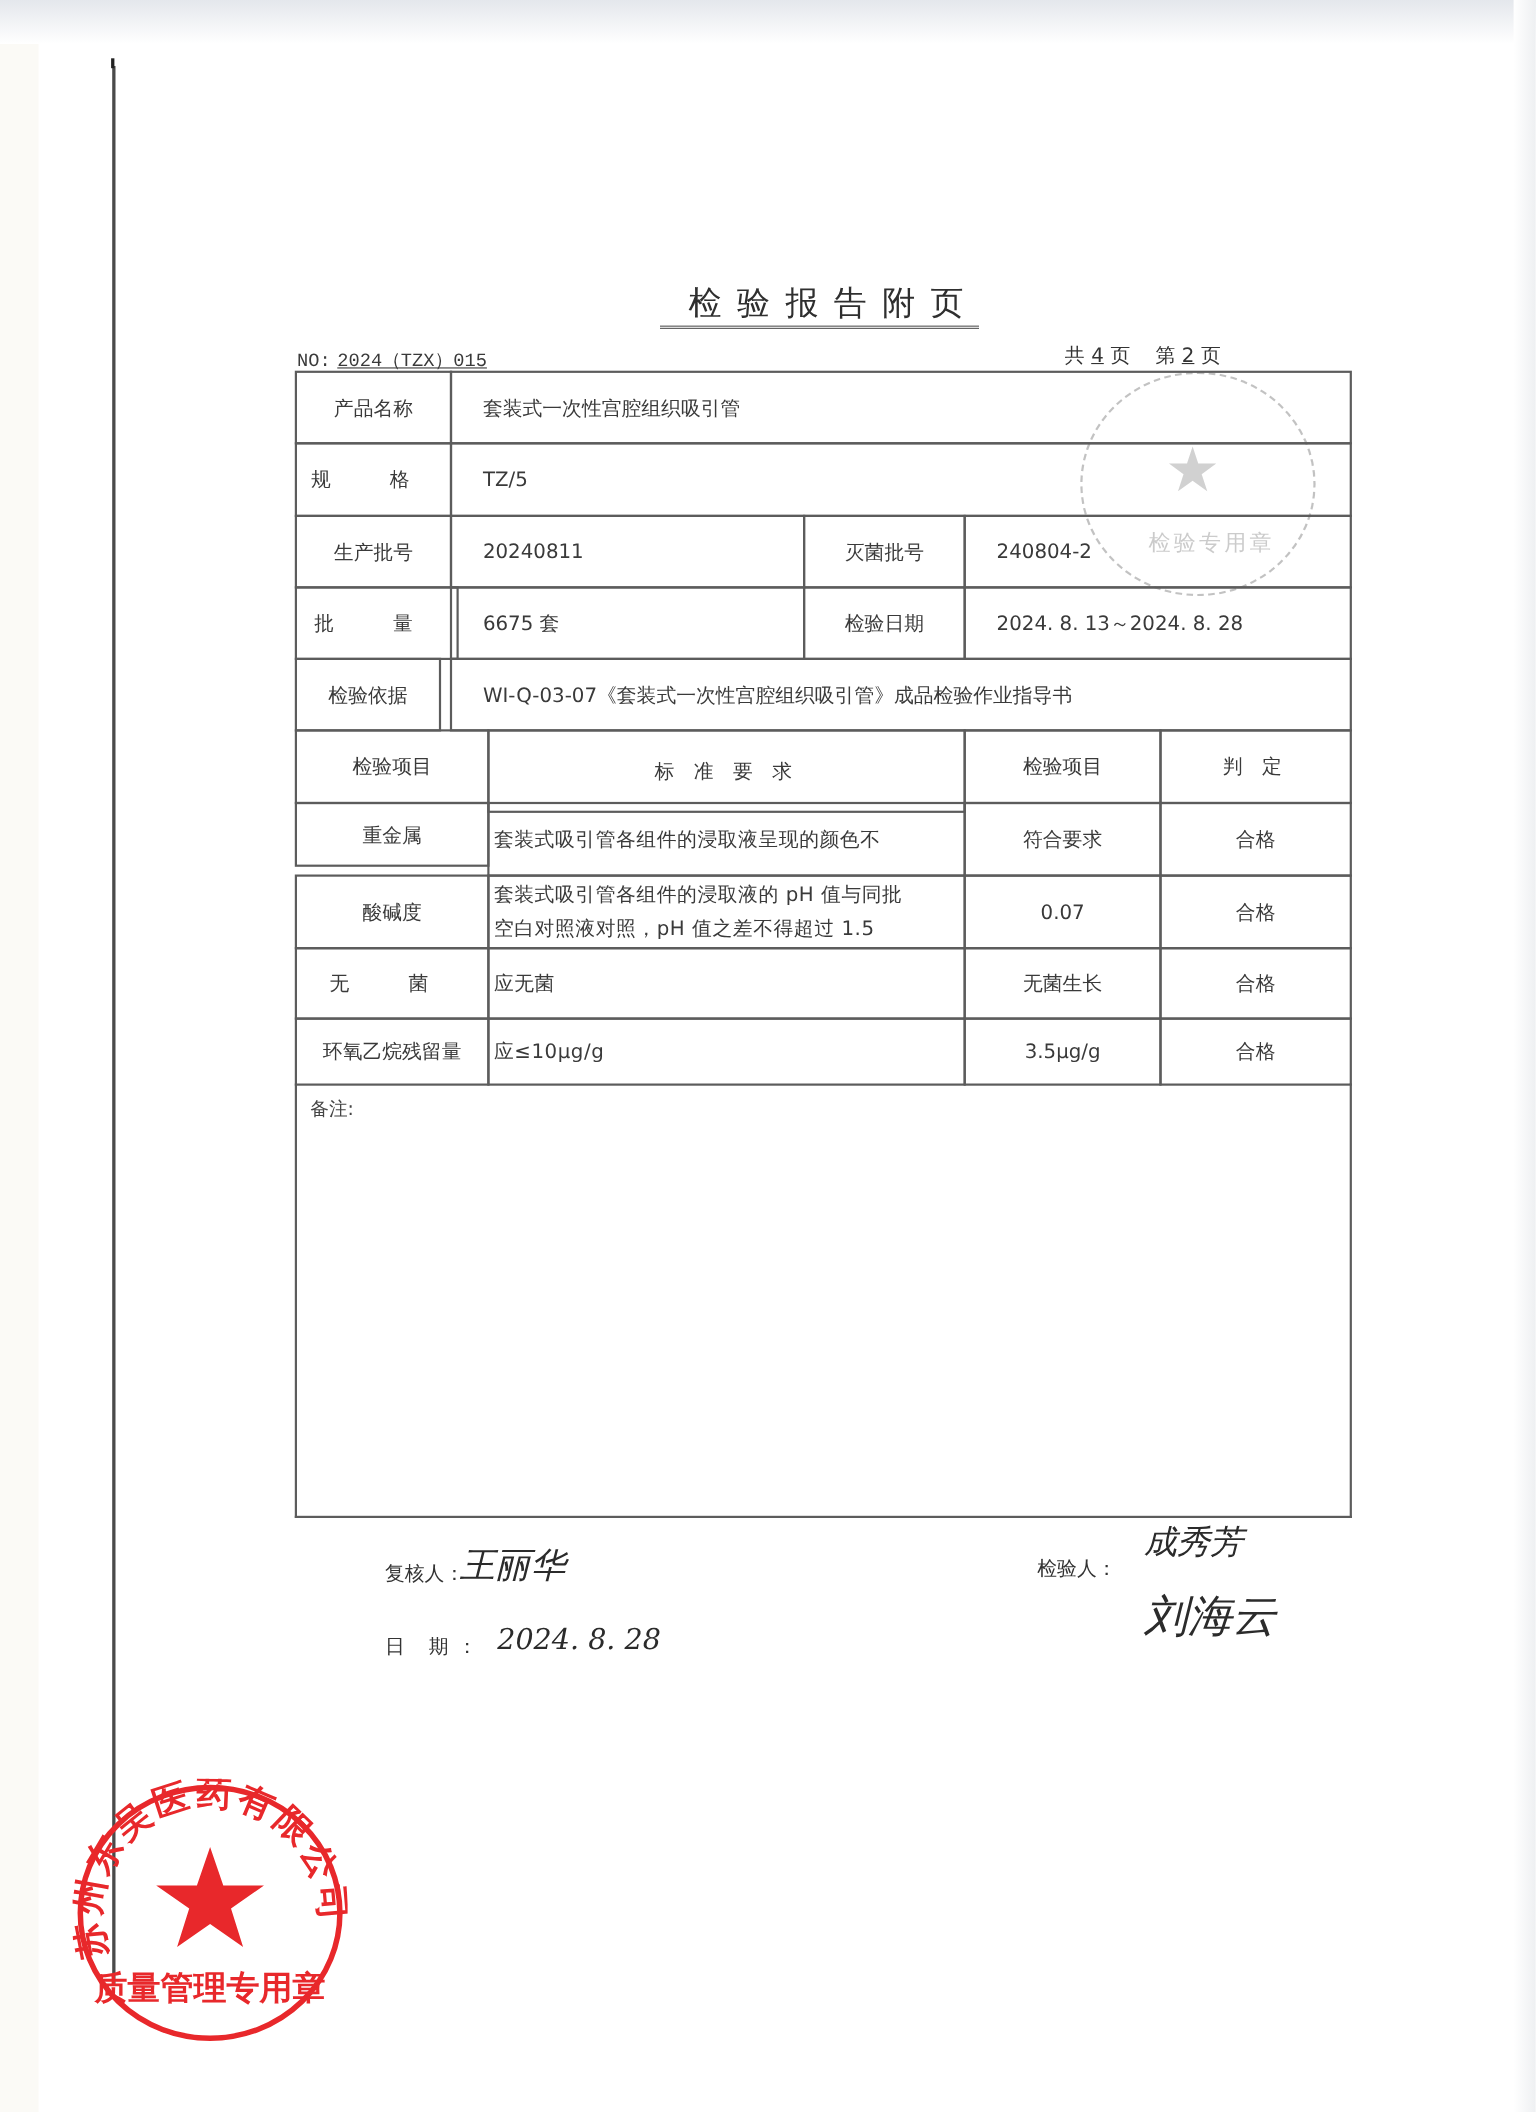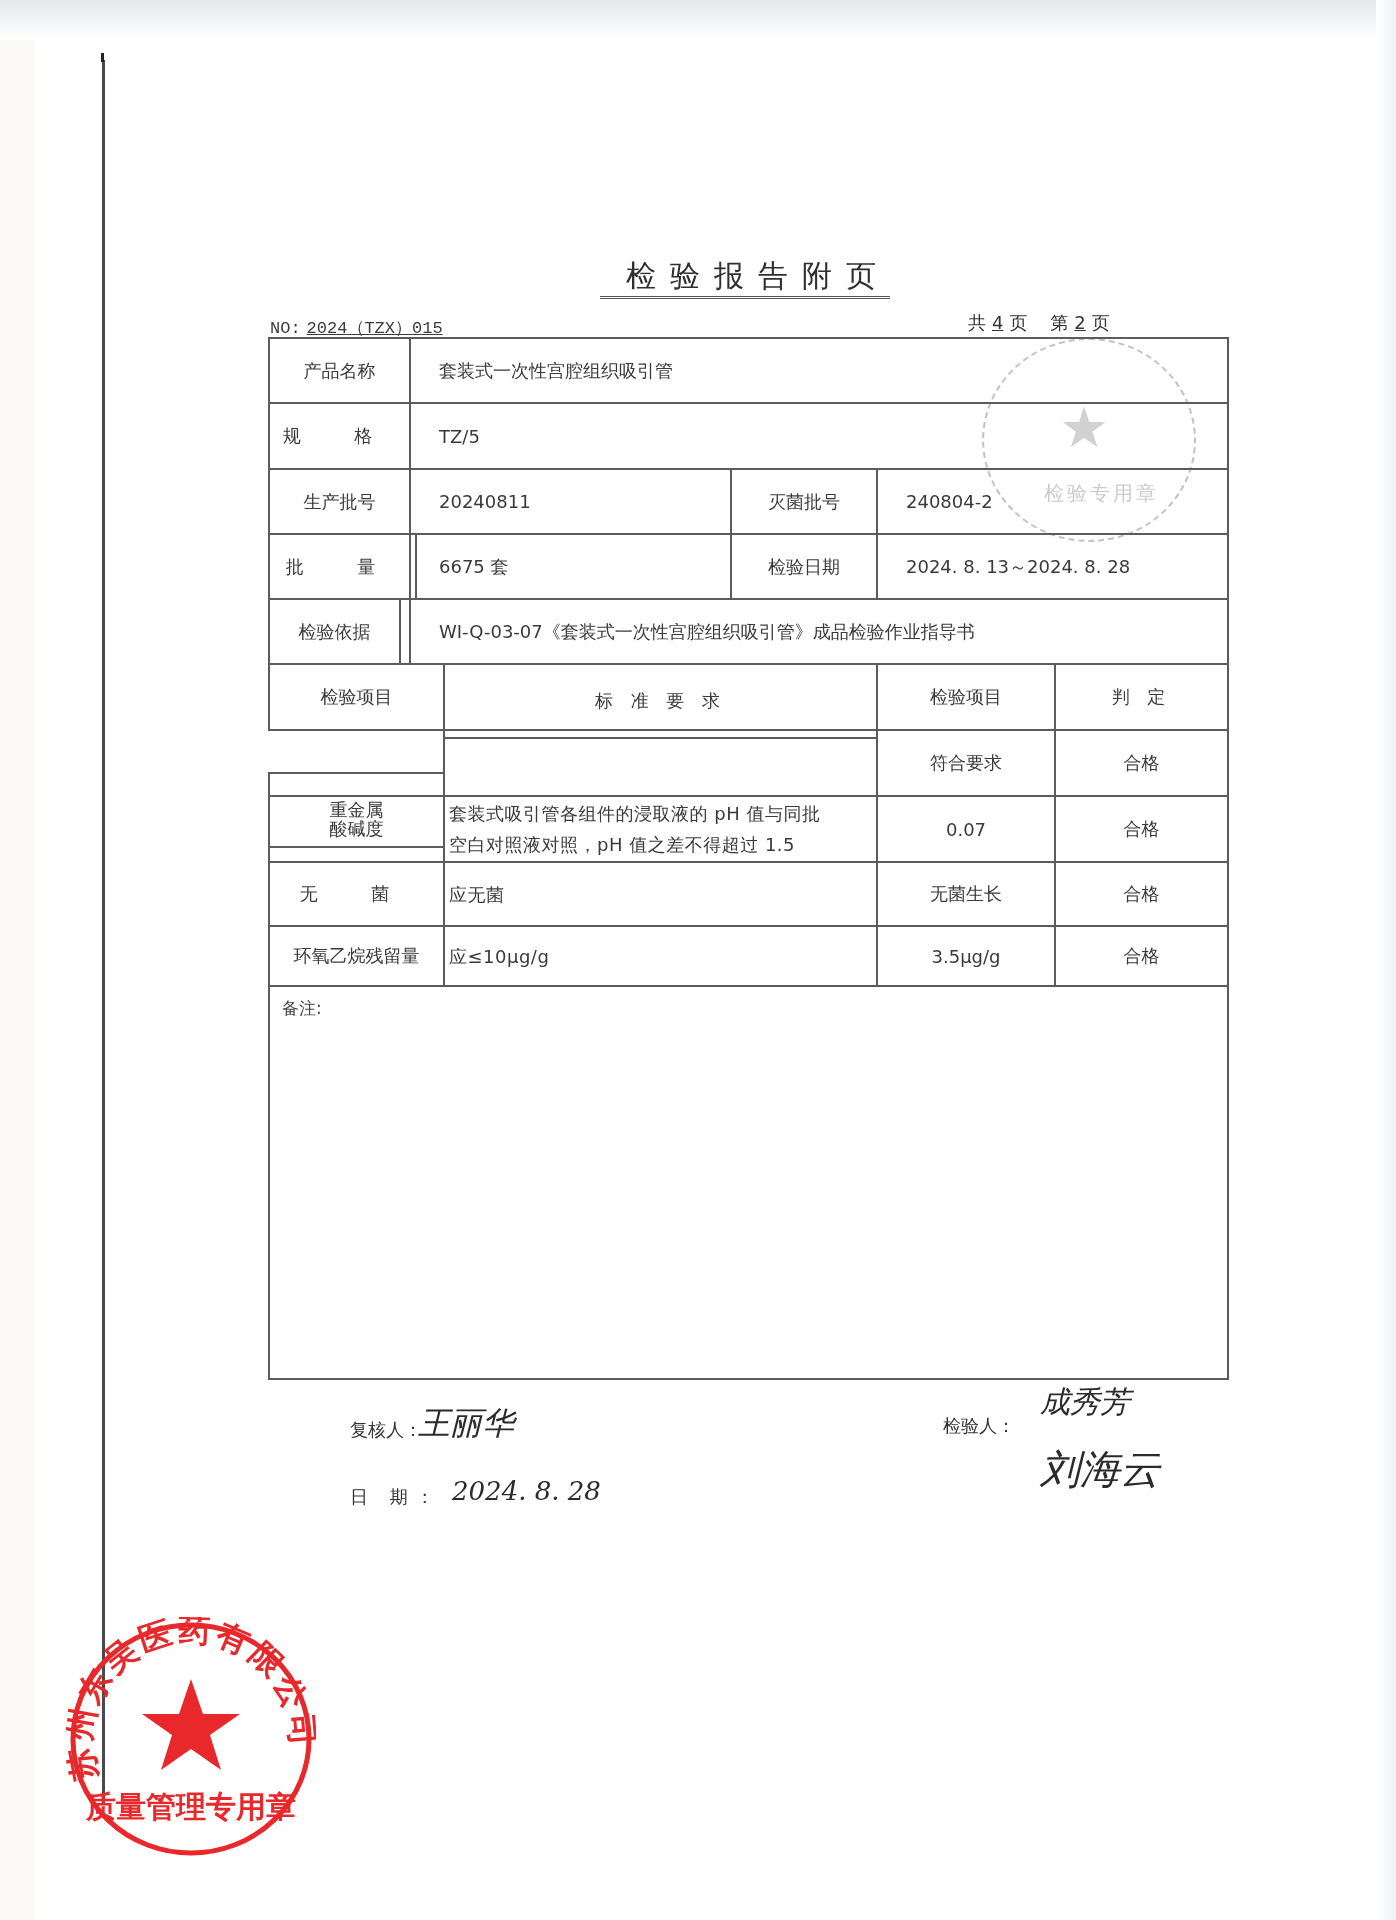--- a/index.html
+++ b/index.html
@@ -98,22 +98,23 @@
   <div class="cell left" style="left:409px;top:598px;width:820px;height:67px;">WI-Q-03-07《套装式一次性宫腔组织吸引管》成品检验作业指导书</div>
 </div>
 
 <div>
 
   <div class="cell center" style="left:268px;top:663px;width:177px;height:68px;">检验项目</div>
   <div class="cell center wide-spaced" style="left:443px;top:663px;width:435px;height:76px;">标 准 要 求</div>
   <div class="cell center" style="left:876px;top:663px;width:180px;height:68px;">检验项目</div>
   <div class="cell center wide-spaced" style="left:1054px;top:663px;width:175px;height:68px;">判 定</div>
 
-  <div class="cell center" style="left:268px;top:772px;width:177px;height:76px;">重金属</div>
+  <div class="cell center" style="left:268px;top:729px;width:177px;height:59px;">重金属</div>
   <div class="cell req" style="left:443px;top:729px;width:435px;height:68px;flex-direction:column;align-items:flex-start;justify-content:center;">
+    <span>套装式吸引管各组件的浸取液呈现的颜色不</span>
   </div>
   <div class="cell center" style="left:876px;top:729px;width:180px;height:68px;">符合要求</div>
   <div class="cell center" style="left:1054px;top:729px;width:175px;height:68px;">合格</div>
 
   <div class="cell center" style="left:268px;top:795px;width:177px;height:68px;">酸碱度</div>
   <div class="cell req" style="left:443px;top:795px;width:435px;height:68px;flex-direction:column;align-items:flex-start;justify-content:center;">
     <span>套装式吸引管各组件的浸取液的 pH 值与同批</span>
     <span>空白对照液对照，pH 值之差不得超过 1.5</span>
   </div>
   <div class="cell center" style="left:876px;top:795px;width:180px;height:68px;">0.07</div>

